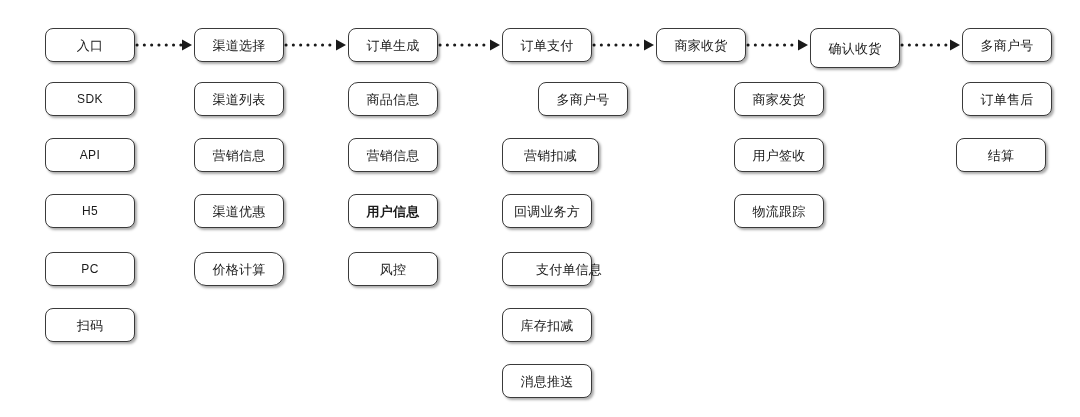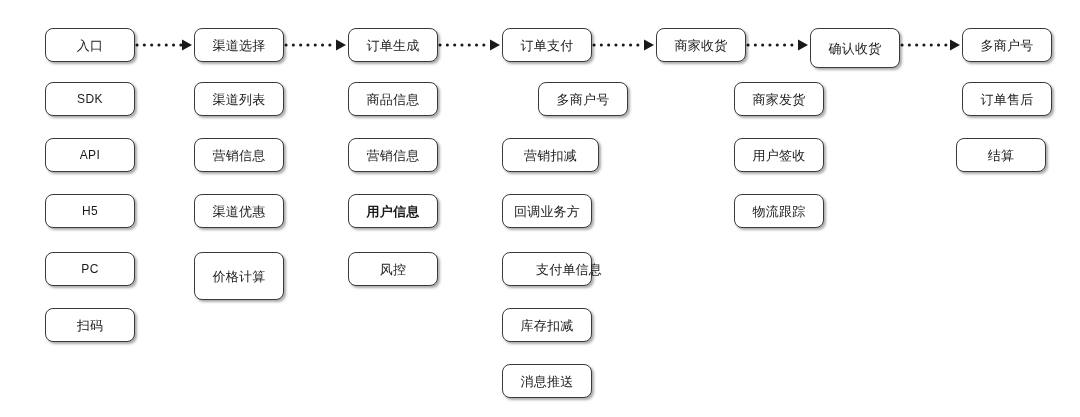--- a/index.html
+++ b/index.html
@@ -83,23 +83,23 @@
       <div class="node" style="left: 45px; top: 28px; width: 90px; height: 34px;">入口</div>
       <div class="node latin" style="left: 45px; top: 82px; width: 90px; height: 34px;">SDK</div>
       <div class="node latin" style="left: 45px; top: 138px; width: 90px; height: 34px;">API</div>
       <div class="node latin" style="left: 45px; top: 194px; width: 90px; height: 34px;">H5</div>
       <div class="node latin" style="left: 45px; top: 252px; width: 90px; height: 34px;">PC</div>
       <div class="node" style="left: 45px; top: 308px; width: 90px; height: 34px;">扫码</div>
       <div class="node" style="left: 194px; top: 28px; width: 90px; height: 34px;">渠道选择</div>
       <div class="node" style="left: 194px; top: 82px; width: 90px; height: 34px;">渠道列表</div>
       <div class="node" style="left: 194px; top: 138px; width: 90px; height: 34px;">营销信息</div>
       <div class="node" style="left: 194px; top: 194px; width: 90px; height: 34px;">渠道优惠</div>
-      <div class="node" style="left: 194px; top: 252px; width: 90px; height: 48px;">价格计算</div>
+      <div class="node" style="left: 194px; top: 252px; width: 90px; height: 34px; border-radius: 12px;">价格计算</div>
       <div class="node" style="left: 348px; top: 28px; width: 90px; height: 34px;">订单生成</div>
-      <div class="node" style="left: 348px; top: 82px; width: 90px; height: 34px;">商品信息</div>
+      <div class="node" style="left: 348px; top: 82px; width: 90px; height: 34px; border-radius: 10px;">商品信息</div>
       <div class="node" style="left: 348px; top: 138px; width: 90px; height: 34px;">营销信息</div>
       <div class="node" style="left: 348px; top: 194px; width: 90px; height: 34px; font-weight: bold;">用户信息</div>
       <div class="node" style="left: 348px; top: 252px; width: 90px; height: 34px;">风控</div>
       <div class="node" style="left: 502px; top: 28px; width: 90px; height: 34px;">订单支付</div>
       <div class="node" style="left: 502px; top: 82px; width: 90px; height: 34px; margin-left: 36px;">多商户号</div>
       <div class="node" style="left: 502px; top: 138px; width: 97px; height: 34px;">营销扣减</div>
       <div class="node" style="left: 502px; top: 194px; width: 90px; height: 34px;">回调业务方</div>
       <div class="node" style="left: 502px; top: 252px; width: 90px; height: 34px; padding-left: 44px;">支付单信息</div>
       <div class="node" style="left: 502px; top: 308px; width: 90px; height: 34px;">库存扣减</div>
       <div class="node" style="left: 502px; top: 364px; width: 90px; height: 34px;">消息推送</div>

